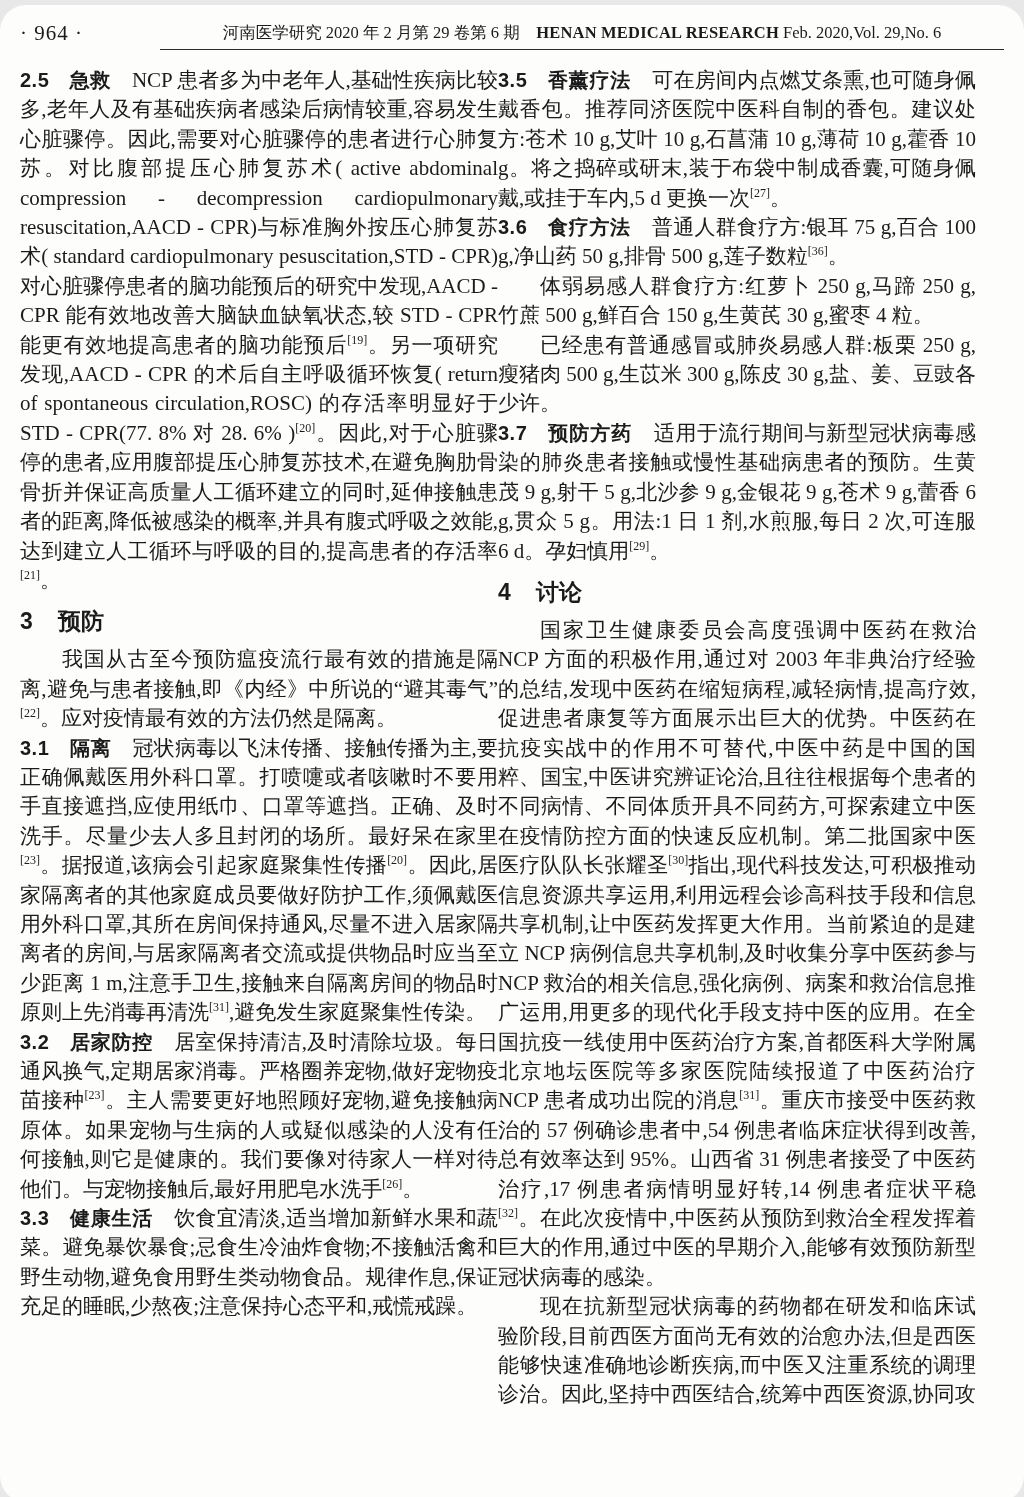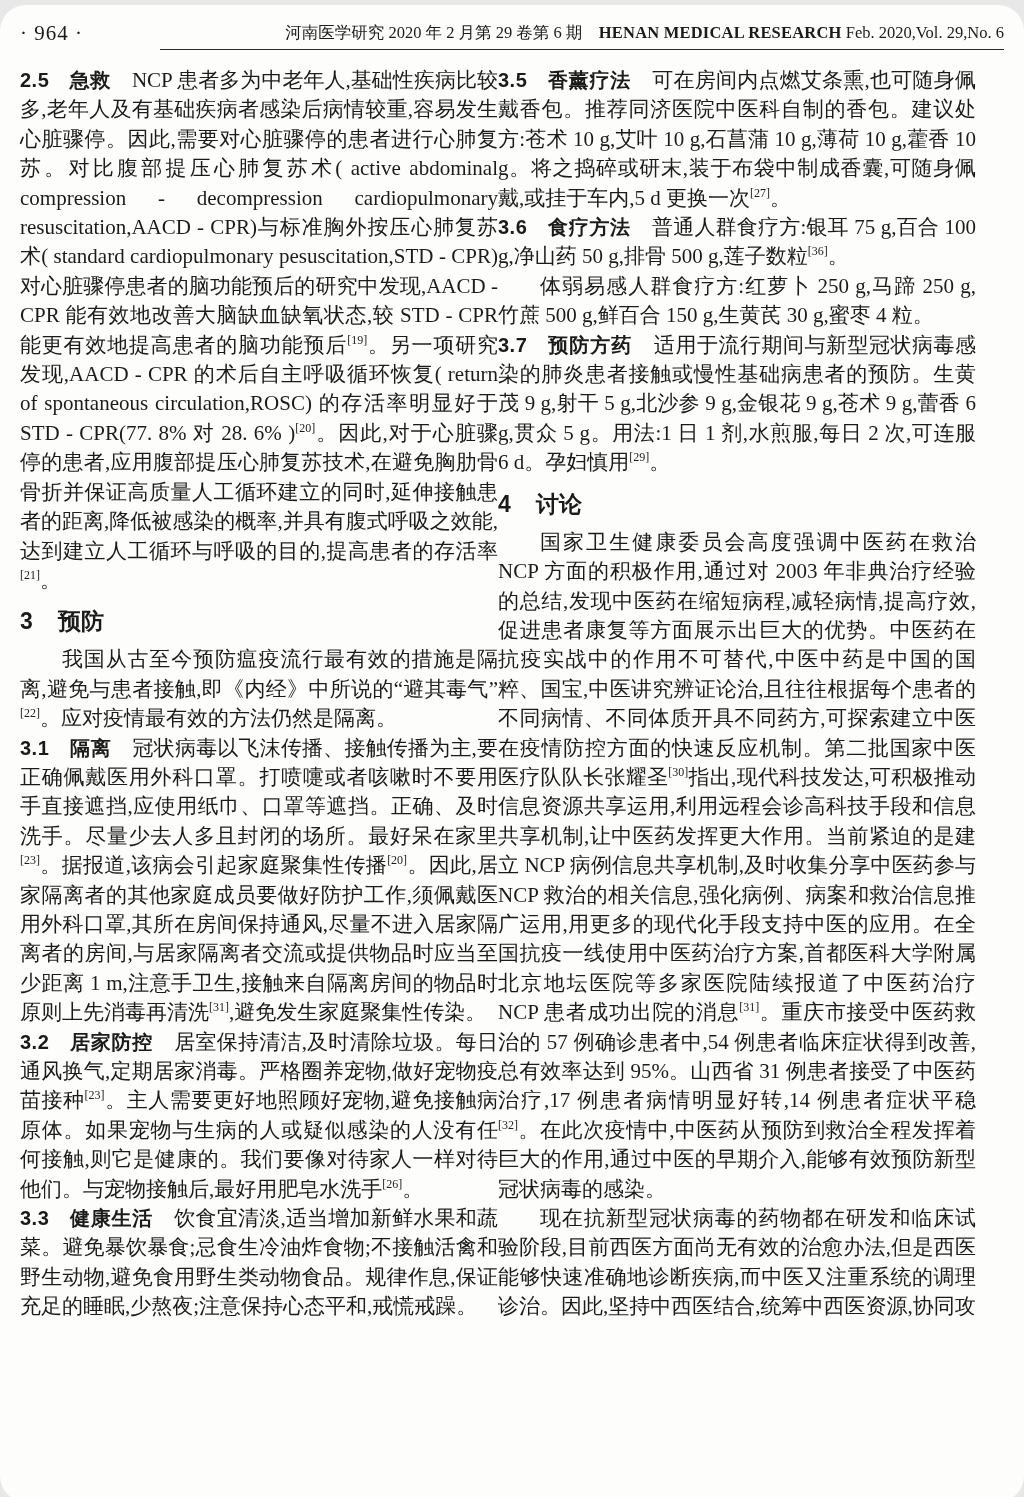--- a/index.html
+++ b/index.html
@@ -25,21 +25,21 @@
     margin-bottom:16px;
   }
   .page-number {
     width:140px;
     font-size:21px;
     letter-spacing:1px;
     padding-bottom:4px;
   }
   .journal-info {
     flex:1;
-    text-align:right;
+    text-align:center;
     font-size:16.5px;
     padding-bottom:5px;
     border-bottom:1.6px solid #2a2a2a;
     white-space:nowrap;
   }
   .journal-info .en-bold { font-weight:bold; letter-spacing:0.2px; }
   
   .columns {
     display:flex;
   }
@@ -96,20 +96,21 @@
         <h2 class="sec-heading"><span class="sec-num">3</span><span>预防</span></h2>
         <p class="body-para">我国从古至今预防瘟疫流行最有效的措施是隔离,避免与患者接触,即《内经》中所说的“避其毒气”<sup>[22]</sup>。应对疫情最有效的方法仍然是隔离。</p>
         <p class="sec-para"><span class="sub-head">3.1 隔离</span> 冠状病毒以飞沫传播、接触传播为主,要正确佩戴医用外科口罩。打喷嚏或者咳嗽时不要用手直接遮挡,应使用纸巾、口罩等遮挡。正确、及时洗手。尽量少去人多且封闭的场所。最好呆在家里<sup>[23]</sup>。据报道,该病会引起家庭聚集性传播<sup>[20]</sup>。因此,居家隔离者的其他家庭成员要做好防护工作,须佩戴医用外科口罩,其所在房间保持通风,尽量不进入居家隔离者的房间,与居家隔离者交流或提供物品时应当至少距离 1 m,注意手卫生,接触来自隔离房间的物品时原则上先消毒再清洗<sup>[31]</sup>,避免发生家庭聚集性传染。</p>
         <p class="sec-para"><span class="sub-head">3.2 居家防控</span> 居室保持清洁,及时清除垃圾。每日通风换气,定期居家消毒。严格圈养宠物,做好宠物疫苗接种<sup>[23]</sup>。主人需要更好地照顾好宠物,避免接触病原体。如果宠物与生病的人或疑似感染的人没有任何接触,则它是健康的。我们要像对待家人一样对待他们。与宠物接触后,最好用肥皂水洗手<sup>[26]</sup>。</p>
         <p class="sec-para"><span class="sub-head">3.3 健康生活</span> 饮食宜清淡,适当增加新鲜水果和蔬菜。避免暴饮暴食;忌食生冷油炸食物;不接触活禽和野生动物,避免食用野生类动物食品。规律作息,保证充足的睡眠,少熬夜;注意保持心态平和,戒慌戒躁。</p>
       </div>
     <div class="col" id="col-right">
         <p class="sec-para"><span class="sub-head">3.5 香薰疗法</span> 可在房间内点燃艾条熏,也可随身佩戴香包。推荐同济医院中医科自制的香包。建议处方:苍术 10 g,艾叶 10 g,石菖蒲 10 g,薄荷 10 g,藿香 10 g。将之捣碎或研末,装于布袋中制成香囊,可随身佩戴,或挂于车内,5 d 更换一次<sup>[27]</sup>。</p>
         <p class="sec-para"><span class="sub-head">3.6 食疗方法</span> 普通人群食疗方:银耳 75 g,百合 100 g,净山药 50 g,排骨 500 g,莲子数粒<sup>[36]</sup>。</p>
         <p class="body-para">体弱易感人群食疗方:红萝卜 250 g,马蹄 250 g,竹蔗 500 g,鲜百合 150 g,生黄芪 30 g,蜜枣 4 粒。</p>
+        <p class="body-para">已经患有普通感冒或肺炎易感人群:板栗 250 g,瘦猪肉 500 g,生苡米 300 g,陈皮 30 g,盐、姜、豆豉各少许。</p>
         <p class="sec-para"><span class="sub-head">3.7 预防方药</span> 适用于流行期间与新型冠状病毒感染的肺炎患者接触或慢性基础病患者的预防。生黄茂 9 g,射干 5 g,北沙参 9 g,金银花 9 g,苍术 9 g,蕾香 6 g,贯众 5 g。用法:1 日 1 剂,水煎服,每日 2 次,可连服 6 d。孕妇慎用<sup>[29]</sup>。</p>
         <h2 class="sec-heading"><span class="sec-num">4</span><span>讨论</span></h2>
         <p class="body-para">国家卫生健康委员会高度强调中医药在救治 NCP 方面的积极作用,通过对 2003 年非典治疗经验的总结,发现中医药在缩短病程,减轻病情,提高疗效,促进患者康复等方面展示出巨大的优势。中医药在抗疫实战中的作用不可替代,中医中药是中国的国粹、国宝,中医讲究辨证论治,且往往根据每个患者的不同病情、不同体质开具不同药方,可探索建立中医在疫情防控方面的快速反应机制。第二批国家中医医疗队队长张耀圣<sup>[30]</sup>指出,现代科技发达,可积极推动信息资源共享运用,利用远程会诊高科技手段和信息共享机制,让中医药发挥更大作用。当前紧迫的是建立 NCP 病例信息共享机制,及时收集分享中医药参与 NCP 救治的相关信息,强化病例、病案和救治信息推广运用,用更多的现代化手段支持中医的应用。在全国抗疫一线使用中医药治疗方案,首都医科大学附属北京地坛医院等多家医院陆续报道了中医药治疗 NCP 患者成功出院的消息<sup>[31]</sup>。重庆市接受中医药救治的 57 例确诊患者中,54 例患者临床症状得到改善,总有效率达到 95%。山西省 31 例患者接受了中医药治疗,17 例患者病情明显好转,14 例患者症状平稳<sup>[32]</sup>。在此次疫情中,中医药从预防到救治全程发挥着巨大的作用,通过中医的早期介入,能够有效预防新型冠状病毒的感染。</p>
         <p class="body-para">现在抗新型冠状病毒的药物都在研发和临床试验阶段,目前西医方面尚无有效的治愈办法,但是西医能够快速准确地诊断疾病,而中医又注重系统的调理诊治。因此,坚持中西医结合,统筹中西医资源,协同攻</p>
       </div>
   </main>
 
 </div>
 
 </body></html>

